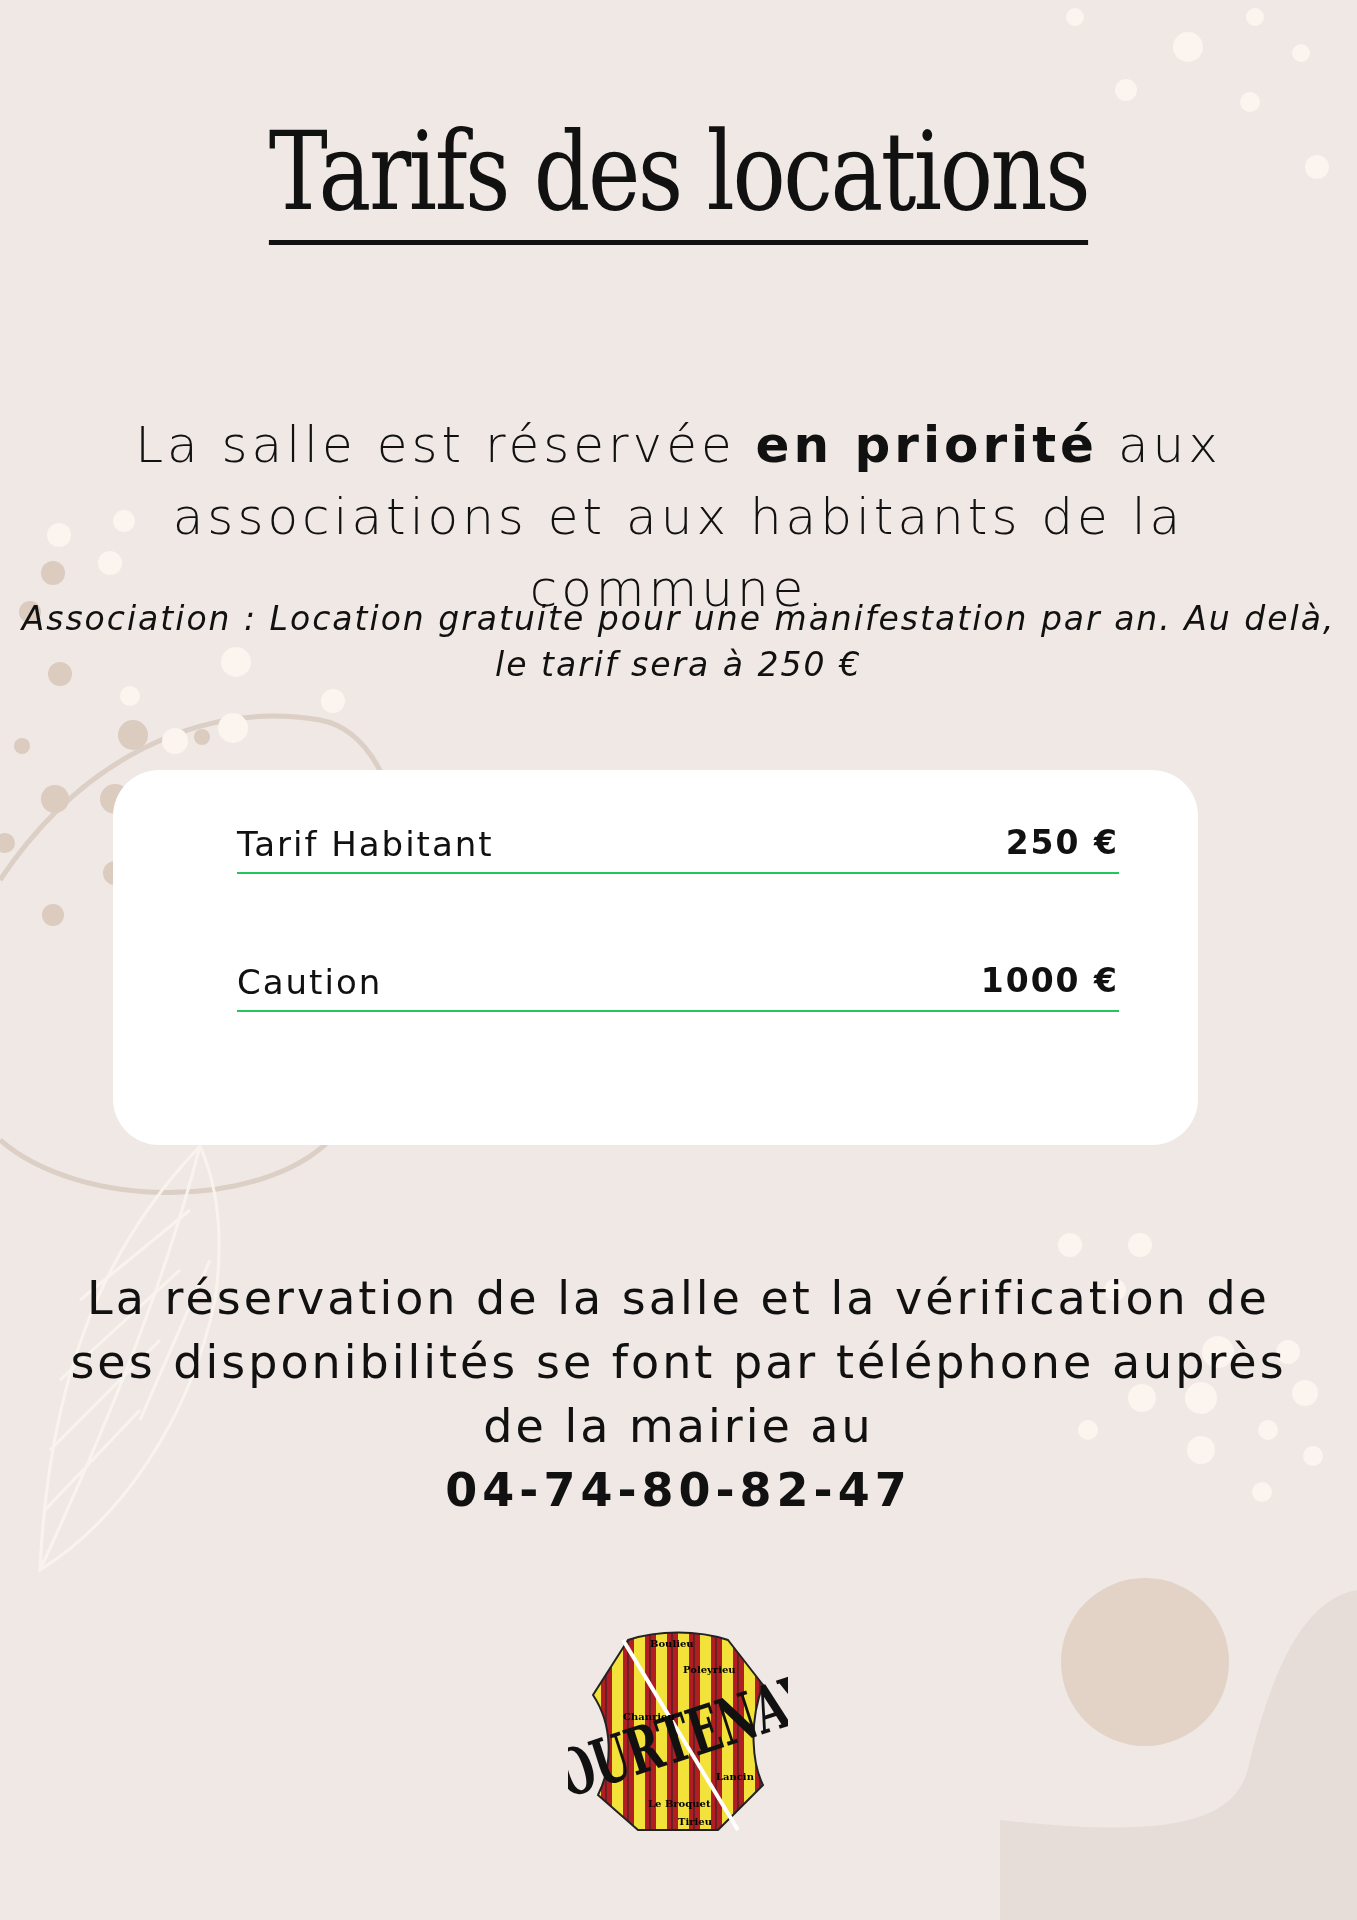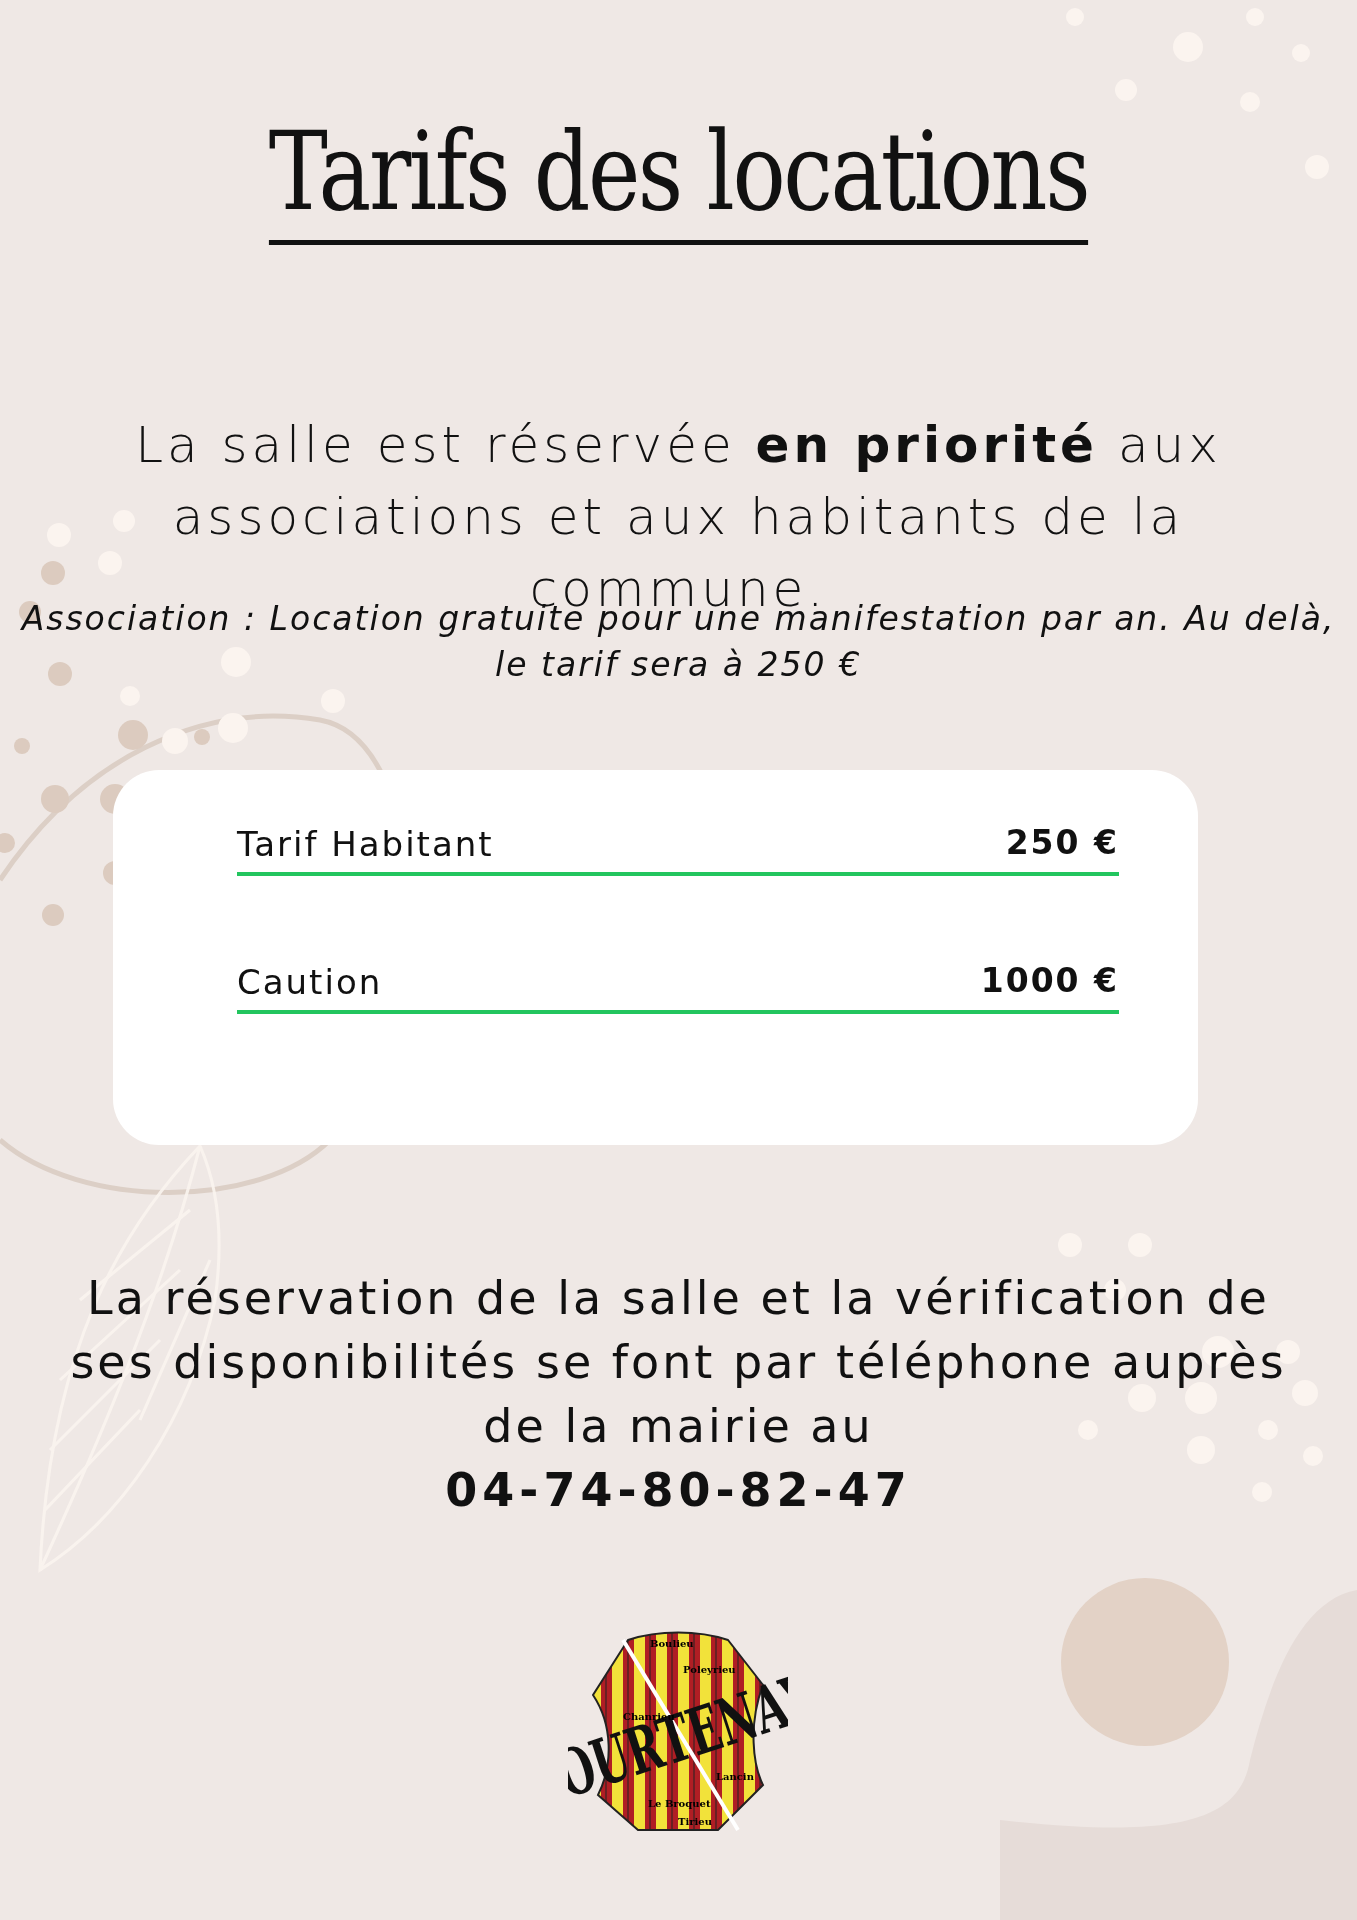--- a/index.html
+++ b/index.html
@@ -25,21 +25,21 @@
   .assoc {
     position:absolute; left:20px; width:1317px; top:596px; text-align:center;
     font-size:33px; line-height:46px; letter-spacing:2px;font-style:italic;
   }
   .card {
     position:absolute; left:113px; top:770px; width:1085px; height:375px;
     background:#fff; border-radius:46px;
   }
   .row {
     position:absolute; left:124px; width:882px; height:64px;
-    border-bottom:4px solid #22c55e; display:flex; justify-content:space-between; align-items:flex-end;
+    border-bottom:2px solid #22c55e; display:flex; justify-content:space-between; align-items:flex-end;
   }
   .row .lbl { font-size:34px; letter-spacing:2px; padding-bottom:8px; }
   .row .val { font-size:33px; font-weight:700; letter-spacing:2px; padding-bottom:10px; }
   .contact {
     position:absolute; left:60px; width:1237px; top:1266px; text-align:center;
     font-size:46px; line-height:64px; letter-spacing:3px;
   }
   .phone { font-weight:700; letter-spacing:5px; }
   .logo { position:absolute; left:568px; top:1615px; width:220px; height:230px; }
 </style>

